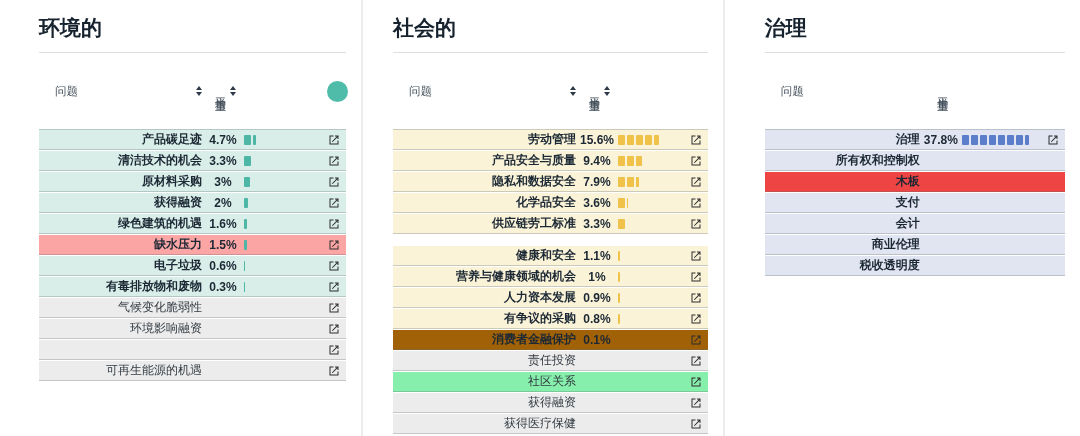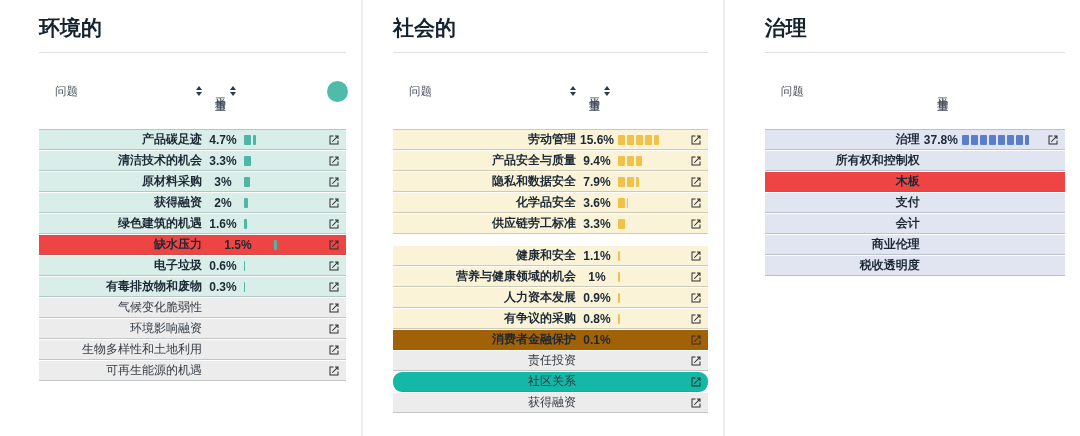--- a/index.html
+++ b/index.html
@@ -140,21 +140,21 @@
           <span class="cell-bars">
             <span class="seg" style="width: 3px; background: rgb(77, 182, 165);"></span>
           </span>
           <span class="cell-icon">
   <svg width="12" height="12" viewBox="0 0 24 24" aria-hidden="true">
     <path d="M19 19H5V5h6V3H3v18h18v-8h-2v6z" fill="#2d2d2d"></path>
     <path d="M14 3v2h3.59l-9.8 9.79 1.42 1.42L19 6.41V10h2V3h-7z" fill="#2d2d2d"></path>
   </svg>
 </span>
         </div>
-        <div class="row" style="background: #ef4444; gap: 15px;">
+        <div class="row" style="background: #fca5a5;">
           <span class="cell-label">缺水压力</span>
           <span class="cell-pct">1.5%</span>
           <span class="cell-bars">
             <span class="seg" style="width: 3px; background: rgb(77, 182, 165);"></span>
           </span>
           <span class="cell-icon">
   <svg width="12" height="12" viewBox="0 0 24 24" aria-hidden="true">
     <path d="M19 19H5V5h6V3H3v18h18v-8h-2v6z" fill="#2d2d2d"></path>
     <path d="M14 3v2h3.59l-9.8 9.79 1.42 1.42L19 6.41V10h2V3h-7z" fill="#2d2d2d"></path>
   </svg>
@@ -202,21 +202,20 @@
           <span class="cell-pct"></span>
           <span class="cell-bars"></span>
           <span class="cell-icon">
   <svg width="12" height="12" viewBox="0 0 24 24" aria-hidden="true">
     <path d="M19 19H5V5h6V3H3v18h18v-8h-2v6z" fill="#2d2d2d"></path>
     <path d="M14 3v2h3.59l-9.8 9.79 1.42 1.42L19 6.41V10h2V3h-7z" fill="#2d2d2d"></path>
   </svg>
 </span>
         </div>
         <div class="row inactive" style="background: rgb(236, 236, 236);">
-          <span class="cell-label">生物多样性和土地利用</span>
           <span class="cell-pct"></span>
           <span class="cell-bars"></span>
           <span class="cell-icon">
   <svg width="12" height="12" viewBox="0 0 24 24" aria-hidden="true">
     <path d="M19 19H5V5h6V3H3v18h18v-8h-2v6z" fill="#2d2d2d"></path>
     <path d="M14 3v2h3.59l-9.8 9.79 1.42 1.42L19 6.41V10h2V3h-7z" fill="#2d2d2d"></path>
   </svg>
 </span>
         </div>
         <div class="row inactive" style="background: rgb(236, 236, 236);">
@@ -394,33 +393,44 @@
           <span class="cell-label">责任投资</span>
           <span class="cell-pct"></span>
           <span class="cell-bars"></span>
           <span class="cell-icon">
   <svg width="12" height="12" viewBox="0 0 24 24" aria-hidden="true">
     <path d="M19 19H5V5h6V3H3v18h18v-8h-2v6z" fill="#2d2d2d"></path>
     <path d="M14 3v2h3.59l-9.8 9.79 1.42 1.42L19 6.41V10h2V3h-7z" fill="#2d2d2d"></path>
   </svg>
 </span>
         </div>
-        <div class="row inactive" style="background: #14b8a6; border-radius: 9px;">
+        <div class="row inactive" style="background: #86efac;">
           <span class="cell-label">社区关系</span>
           <span class="cell-pct"></span>
           <span class="cell-bars"></span>
           <span class="cell-icon">
   <svg width="12" height="12" viewBox="0 0 24 24" aria-hidden="true">
     <path d="M19 19H5V5h6V3H3v18h18v-8h-2v6z" fill="#2d2d2d"></path>
     <path d="M14 3v2h3.59l-9.8 9.79 1.42 1.42L19 6.41V10h2V3h-7z" fill="#2d2d2d"></path>
   </svg>
 </span>
         </div>
         <div class="row inactive" style="background: rgb(236, 236, 236);">
           <span class="cell-label">获得融资</span>
+          <span class="cell-pct"></span>
+          <span class="cell-bars"></span>
+          <span class="cell-icon">
+  <svg width="12" height="12" viewBox="0 0 24 24" aria-hidden="true">
+    <path d="M19 19H5V5h6V3H3v18h18v-8h-2v6z" fill="#2d2d2d"></path>
+    <path d="M14 3v2h3.59l-9.8 9.79 1.42 1.42L19 6.41V10h2V3h-7z" fill="#2d2d2d"></path>
+  </svg>
+</span>
+        </div>
+        <div class="row inactive" style="background: rgb(236, 236, 236);">
+          <span class="cell-label">获得医疗保健</span>
           <span class="cell-pct"></span>
           <span class="cell-bars"></span>
           <span class="cell-icon">
   <svg width="12" height="12" viewBox="0 0 24 24" aria-hidden="true">
     <path d="M19 19H5V5h6V3H3v18h18v-8h-2v6z" fill="#2d2d2d"></path>
     <path d="M14 3v2h3.59l-9.8 9.79 1.42 1.42L19 6.41V10h2V3h-7z" fill="#2d2d2d"></path>
   </svg>
 </span>
         </div>
       </div>

